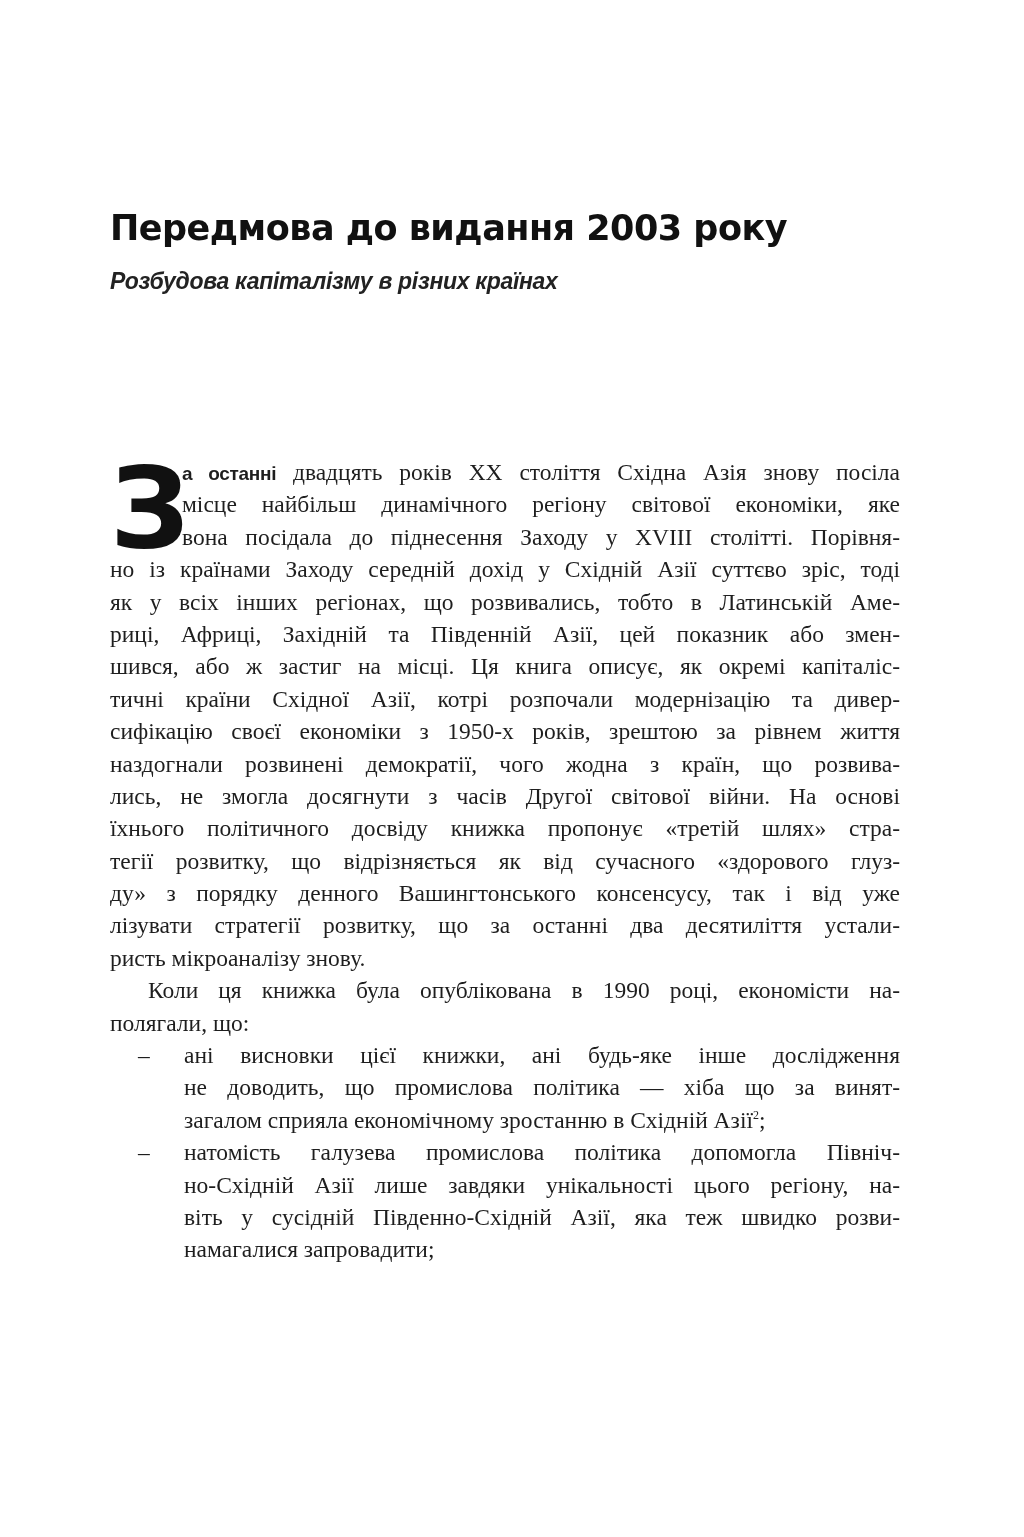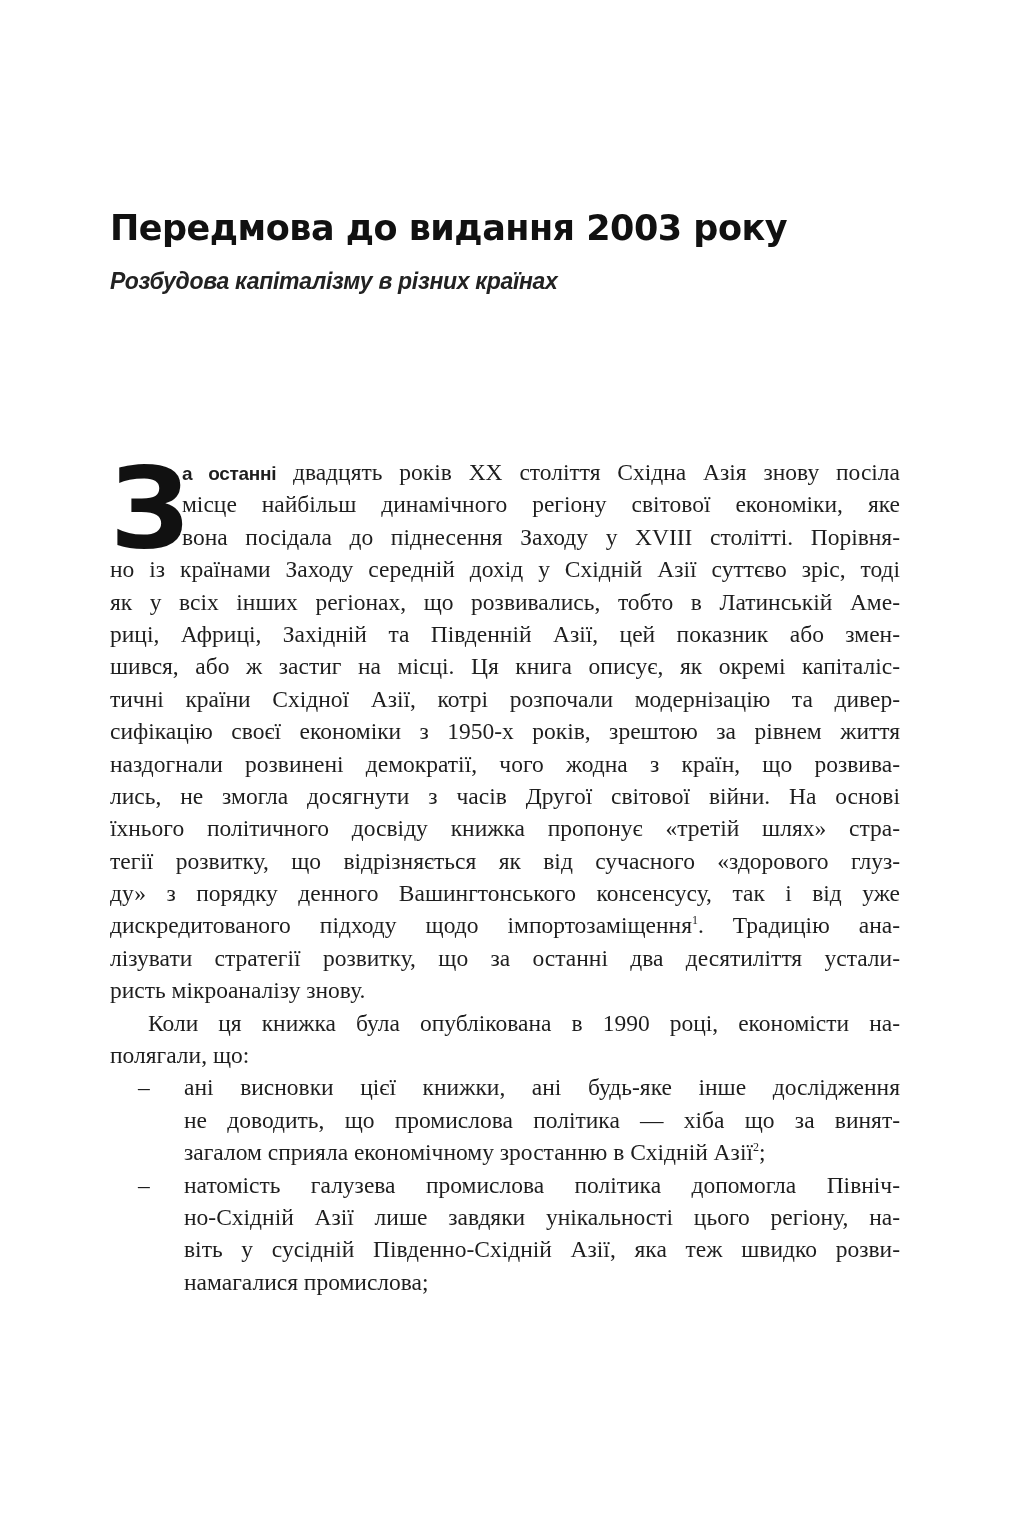--- a/index.html
+++ b/index.html
@@ -108,21 +108,20 @@
       <span class="line">як у всіх інших регіонах, що розвивались, тобто в Латинській Аме-</span>
       <span class="line">риці, Африці, Західній та Південній Азії, цей показник або змен-</span>
       <span class="line">шився, або ж застиг на місці. Ця книга описує, як окремі капіталіс-</span>
       <span class="line">тичні країни Східної Азії, котрі розпочали модернізацію та дивер-</span>
       <span class="line">сифікацію своєї економіки з 1950-х років, зрештою за рівнем життя</span>
       <span class="line">наздогнали розвинені демократії, чого жодна з країн, що розвива-</span>
       <span class="line">лись, не змогла досягнути з часів Другої світової війни. На основі</span>
       <span class="line">їхнього політичного досвіду книжка пропонує «третій шлях» стра-</span>
       <span class="line">тегії розвитку, що відрізняється як від сучасного «здорового глуз-</span>
       <span class="line">ду» з порядку денного Вашингтонського консенсусу, так і від уже</span>
-      <span class="line"><span>дискредитованого підходу щодо імпортозаміщення</span><sup>1</sup><span>. Традицію ана-</span></span>
       <span class="line">лізувати стратегії розвитку, що за останні два десятиліття устали-</span>
       <span class="line last">ристь мікроаналізу знову.</span>
     </div>
 
     <div>
       <span class="line para-indent">Коли ця книжка була опублікована в 1990 році, економісти на-</span>
       <span class="line last">полягали, що:</span>
     </div>
 
     <div>
@@ -130,17 +129,17 @@
         <span class="bullet">–</span>
         <span class="line">ані висновки цієї книжки, ані будь-яке інше дослідження</span>
         <span class="line">не доводить, що промислова політика — хіба що за винят-</span>
         <span class="line last"><span>загалом сприяла економічному зростанню в Східній Азії</span><sup>2</sup><span>;</span></span>
       </div>
       <div class="list-item">
         <span class="bullet">–</span>
         <span class="line">натомість галузева промислова політика допомогла Північ-</span>
         <span class="line">но-Східній Азії лише завдяки унікальності цього регіону, на-</span>
         <span class="line">віть у сусідній Південно-Східній Азії, яка теж швидко розви-</span>
-        <span class="line last">намагалися промислова;</span>
+        <span class="line last">намагалися запровадити;</span>
       </div>
     </div>
   </div>
 </div>
 
 </body></html>

